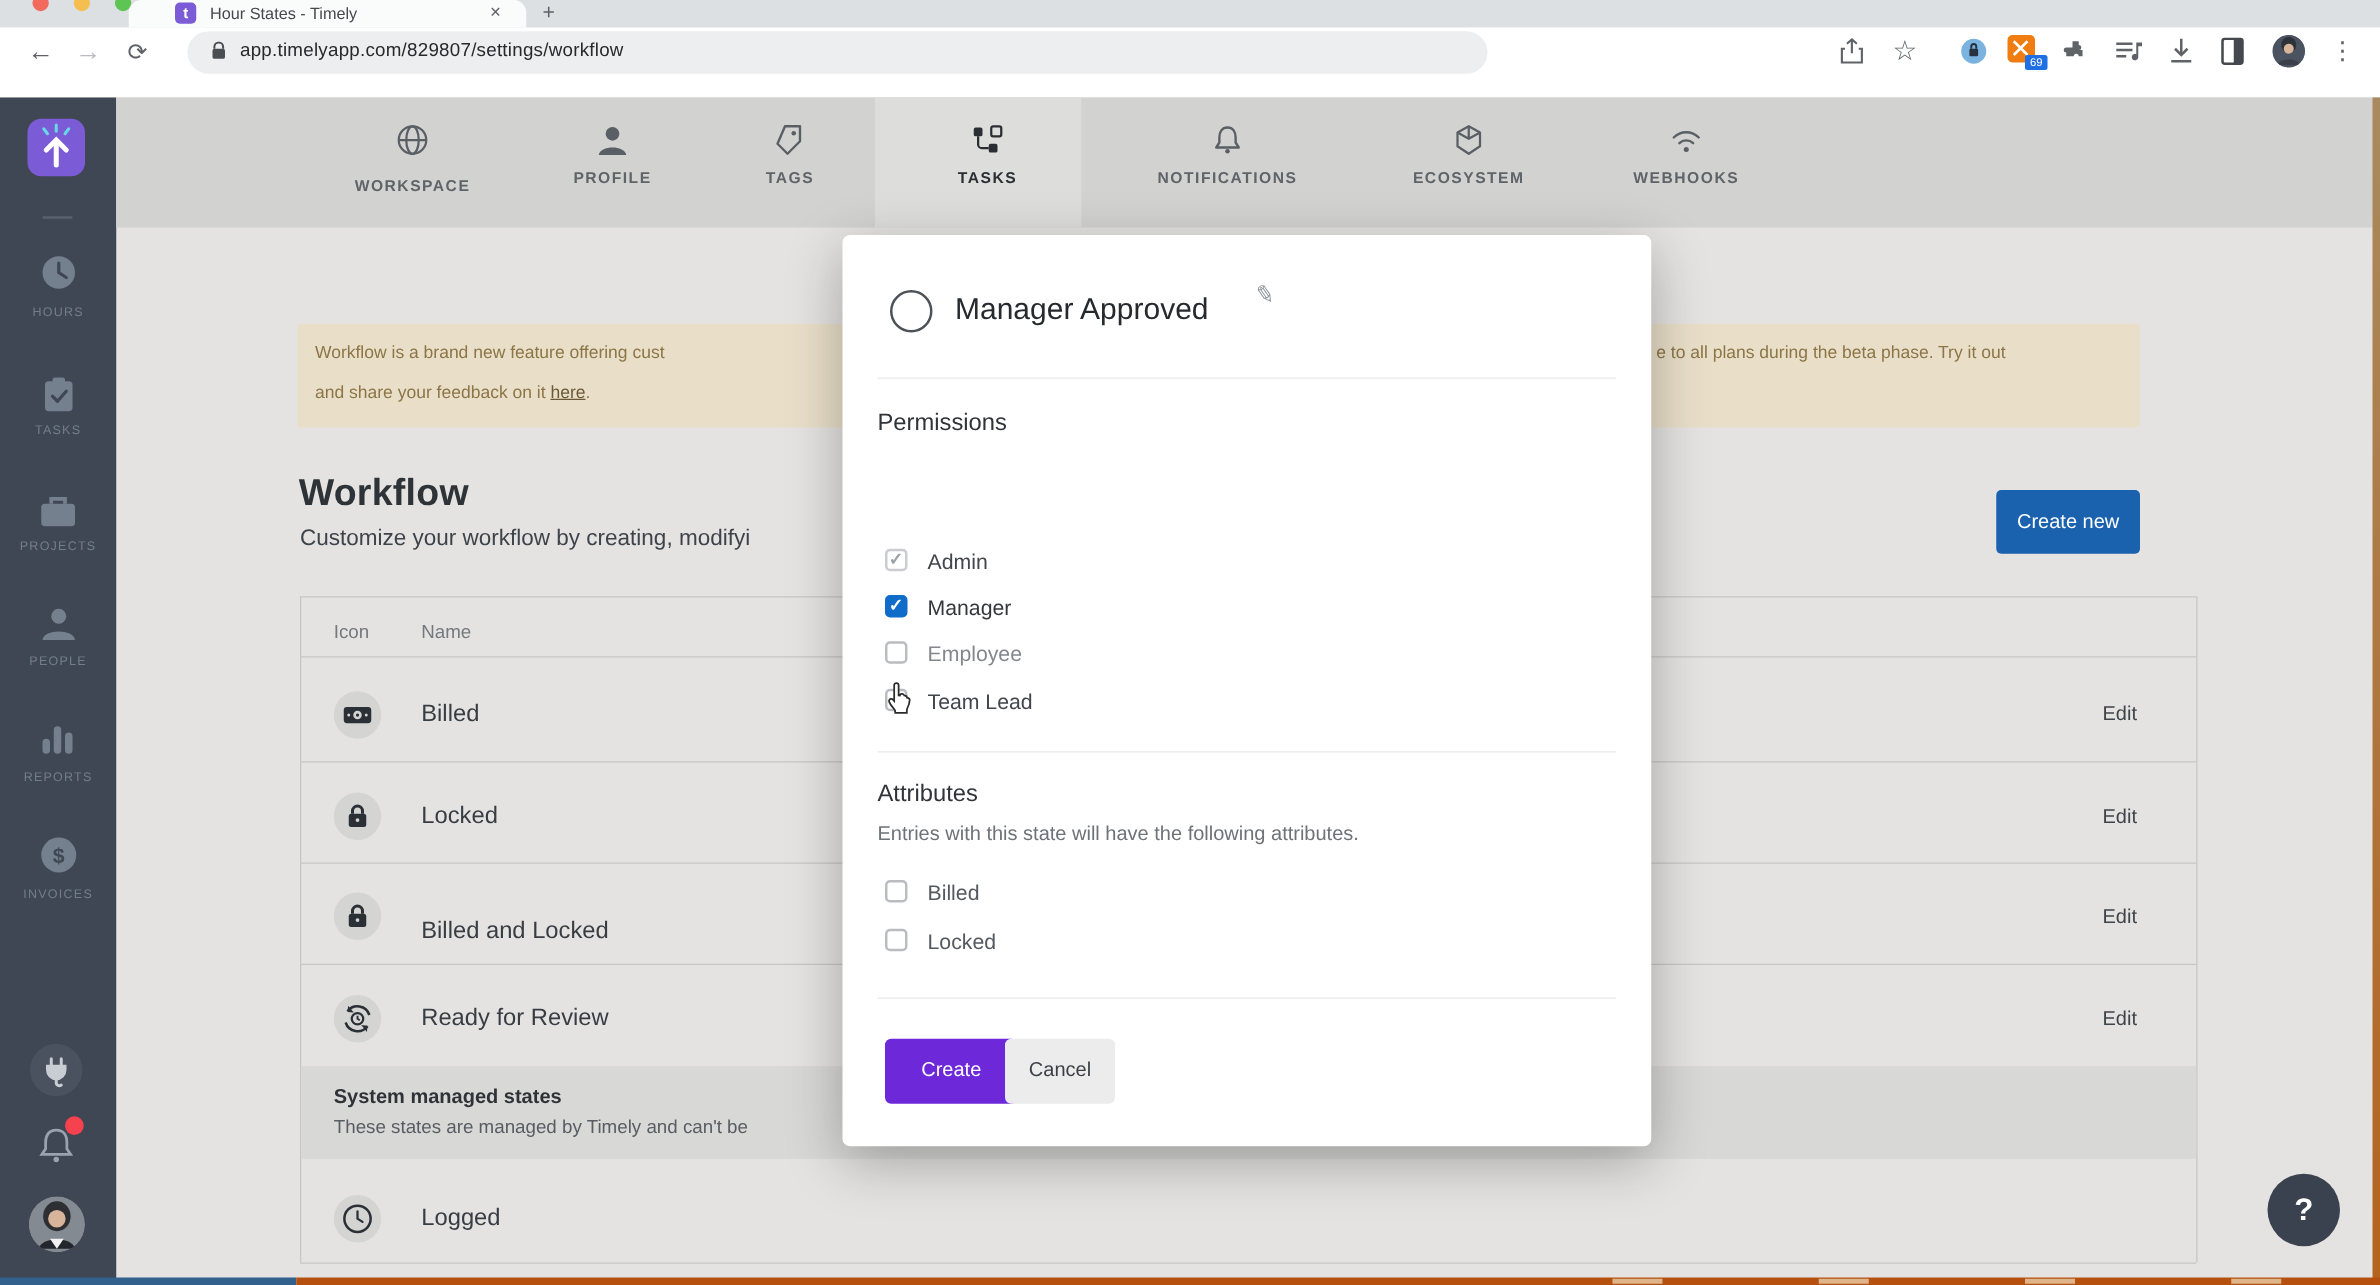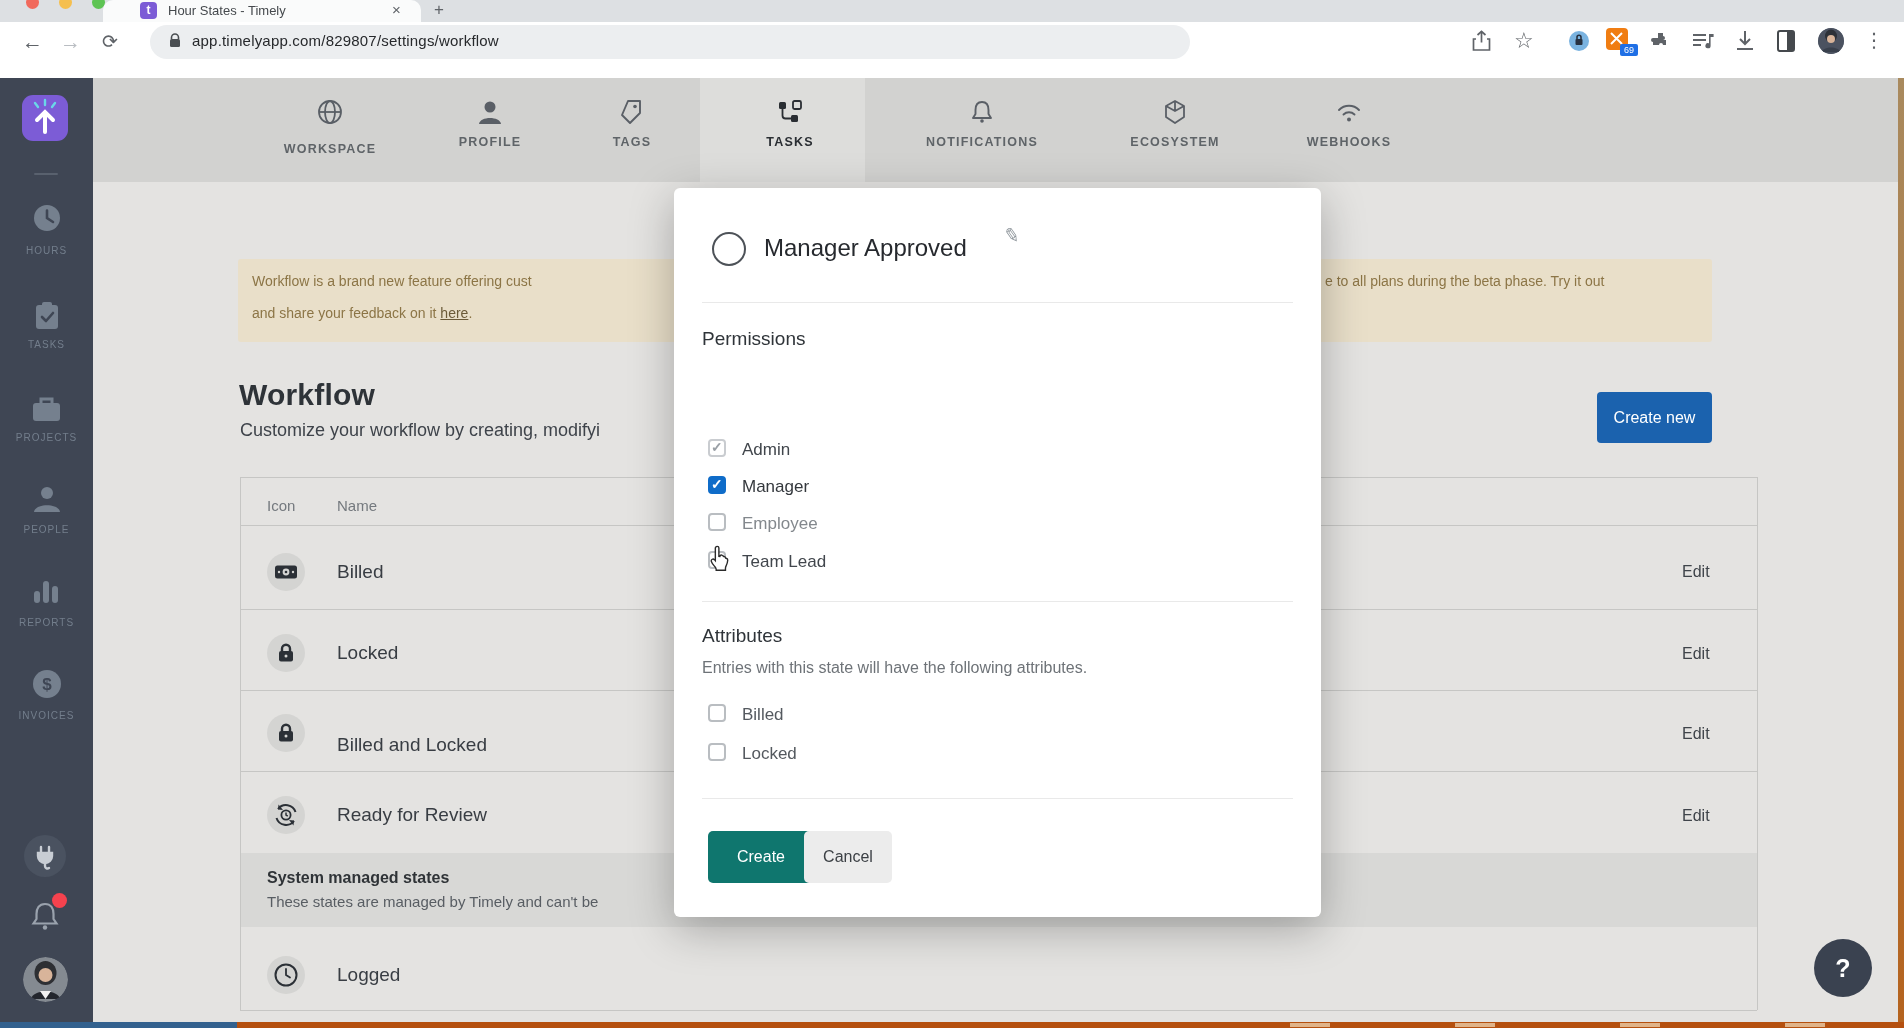--- a/index.html
+++ b/index.html
@@ -441,21 +441,21 @@
     <div class="m mdesc" style="left:28px;top:467px;width:520px">Entries with this state will have the following attributes.</div>
 
     <div class="m cb" style="left:34px;top:516px"></div>
     <div class="m cblabel" style="left:68px;top:517px;color:#54595f">Billed</div>
 
     <div class="m cb" style="left:34px;top:555px"></div>
     <div class="m cblabel" style="left:68px;top:556px;color:#54595f">Locked</div>
 
     <div class="m mdiv" style="top:610px"></div>
 
-    <div class="m btn" style="left:34px;top:643px;width:106px;background:#0f766e;color:#fff">Create</div>
+    <div class="m btn" style="left:34px;top:643px;width:106px;background:#6d28d9;color:#fff">Create</div>
     <div class="m btn" style="left:130px;top:643px;width:88px;background:#ececec;color:#3c4045">Cancel</div>
   </div>
 
   <div class="abs" style="left:706px;top:545px;z-index:60">
     <svg width="26" height="28" viewBox="0 0 24 26">
         <path d="M10.3 1.3c.9 0 1.6.7 1.6 1.6v7.6l.9.1c.2-.9 1-1.4 1.9-1.2.7.1 1.2.6 1.4 1.2l.6.1c.8.1 1.4.7 1.5 1.5l.5.1c.9.2 1.5 1 1.4 1.9-.2 2.1-.7 3.8-1.4 5-.5.9-.7 1.6-.7 2.5v1.8h-8.6v-.7c0-1.1-.5-1.9-1.5-3-1-1.2-2.3-2.6-3-4.5-.4-1 .2-2 1.2-2.2.6-.1 1.2.1 1.6.5l.9 1V2.9c0-.9.7-1.6 1.7-1.6z" fill="#fff" stroke="#2b2b2b" stroke-width="1.3"></path>
       </svg>
   </div>
 
   <div class="abs edgeR"></div>

